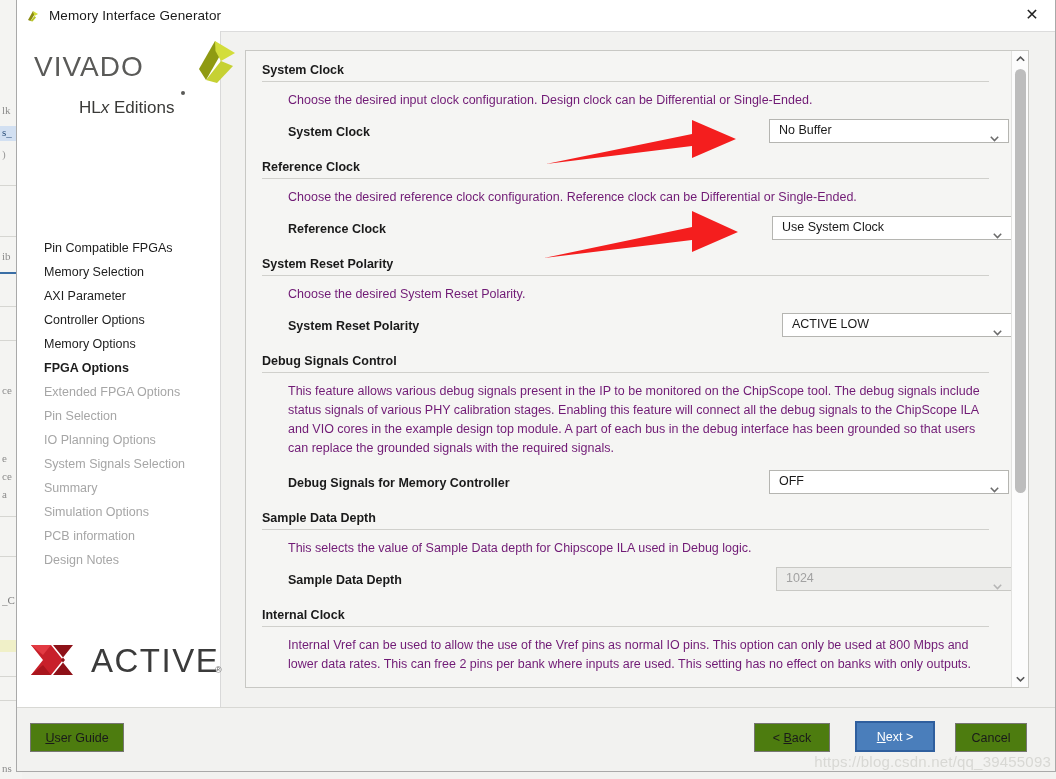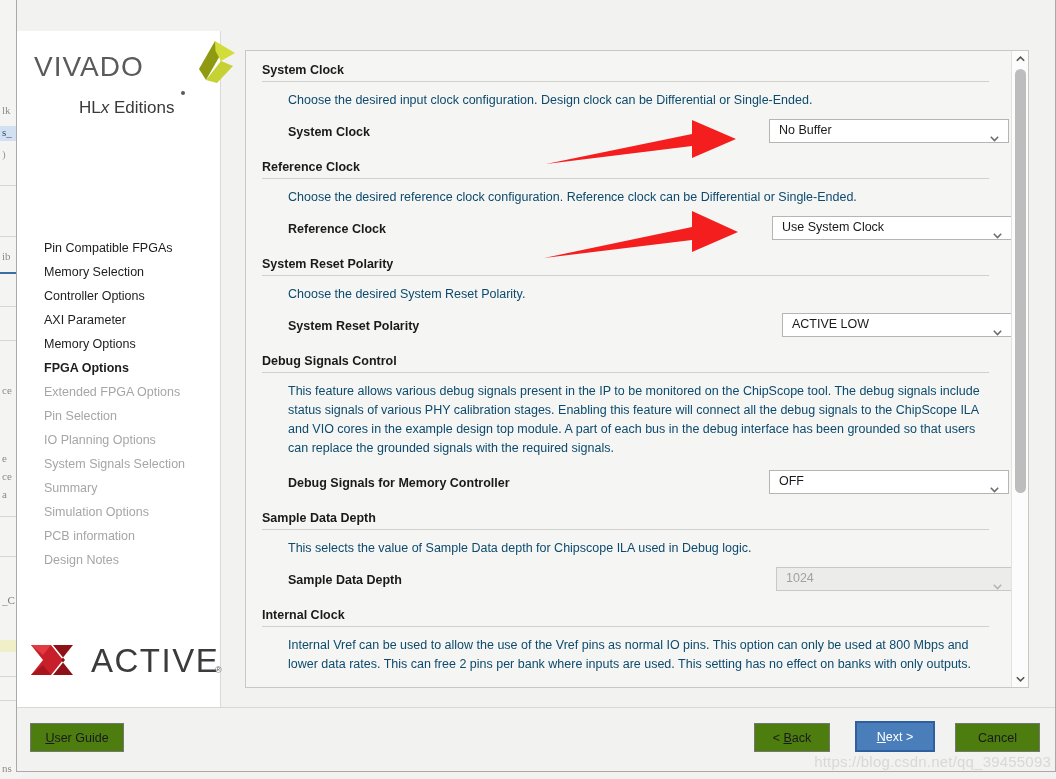--- a/index.html
+++ b/index.html
@@ -219,21 +219,21 @@
     height: 1px;
     background: #d0d0cc;
     margin: 0 4px 0 4px;
   }
   .sec-body {
     padding: 9px 4px 11px 30px;
     position: relative;
   }
   .desc {
     font-size: 12.5px;
-    color: #0c4a6e;
+    color: #701a75;
     font-family: "Liberation Sans", sans-serif;
     line-height: 19px;
     margin: 0;
   }
   .field-row {
     position: relative;
     height: 30px;
     margin-top: 9px;
   }
   .field-label {
@@ -368,20 +368,33 @@
     <div class="bg-line" style="top:556px; width:22px;"></div>
     <div class="bg-chunk" style="top:594px; color:#7a7a7a;">_C</div>
     <div class="bg-yellow" style="top:640px;"></div>
     <div class="bg-line" style="top:676px; width:22px;"></div>
     <div class="bg-line" style="top:700px; width:22px;"></div>
     <div class="bg-chunk" style="top:762px;">ns</div>
   </div>
 
   <div class="dialog">
 
+    <div class="titlebar">
+      <div class="title-icon">
+        <svg width="16" height="16" viewBox="0 0 16 16">
+          <polygon points="3,12 8,3 9.5,6.5 5.5,13" fill="#8c8c10"></polygon>
+          <polygon points="8,3 13,6 9.5,8 8.6,5.6" fill="#d2dc34"></polygon>
+          <polygon points="5.5,13 9.5,8 11,9.5 7.5,13.5" fill="#b8c428"></polygon>
+        </svg>
+      </div>
+      <div class="title-text">Memory Interface Generator</div>
+      <div class="close-btn">
+        <span class="close-glyph">✕</span>
+      </div>
+    </div>
 
     <div class="dialog-body">
 
       <div class="sidebar">
 
         <div class="vivado-logo">
           <div class="vivado-word">VIVADO</div>
           <div class="vivado-dot"></div>
           <div class="vivado-sub">
             <span>HL</span><i>x</i><span> Editions</span>
@@ -391,22 +404,22 @@
               <polygon points="22,30 38,2 45,13 29,41" fill="#8f9a12"></polygon>
               <polygon points="38,2 58,14 44,22 38.5,12" fill="#d3dd3a"></polygon>
               <polygon points="29,41 44,22 56,27 40,44" fill="#c6d133"></polygon>
             </svg>
           </div>
         </div>
 
         <div class="nav">
           <div class="nav-item">Pin Compatible FPGAs</div>
           <div class="nav-item">Memory Selection</div>
+          <div class="nav-item">AXI Parameter</div>
           <div class="nav-item">Controller Options</div>
-          <div class="nav-item">AXI Parameter</div>
           <div class="nav-item">Memory Options</div>
           <div class="nav-item current">FPGA Options</div>
           <div class="nav-item disabled">Extended FPGA Options</div>
           <div class="nav-item disabled">Pin Selection</div>
           <div class="nav-item disabled">IO Planning Options</div>
           <div class="nav-item disabled">System Signals Selection</div>
           <div class="nav-item disabled">Summary</div>
           <div class="nav-item disabled">Simulation Options</div>
           <div class="nav-item disabled">PCB information</div>
           <div class="nav-item disabled">Design Notes</div>
@@ -555,21 +568,21 @@
     <div class="footer">
       <div class="btn" style="left:13px; top:15px; width:94px;">
         <span><u>U</u><span>ser Guide</span></span>
       </div>
       <div class="btn" style="left:737px; top:15px; width:76px;">
         <span><span>&lt; </span><u>B</u><span>ack</span></span>
       </div>
       <div class="btn primary" style="left:838px; top:13px; width:80px; height:31px;">
         <span><u>N</u><span>ext &gt;</span></span>
       </div>
-      <div class="btn" style="left:938px; top:15px; width:85px;">
+      <div class="btn" style="left:938px; top:15px; width:72px;">
         <span>Cancel</span>
       </div>
       <div class="watermark">https://blog.csdn.net/qq_39455093</div>
     </div>
   </div>
 
   <svg class="arrow-svg" style="left:540px; top:108px; width:220px; height:60px;" viewBox="0 0 220 60">
     <polygon points="6,56 152,26 152,12 196,31 152,50 152,38" fill="#f41e1e"></polygon>
   </svg>
 

